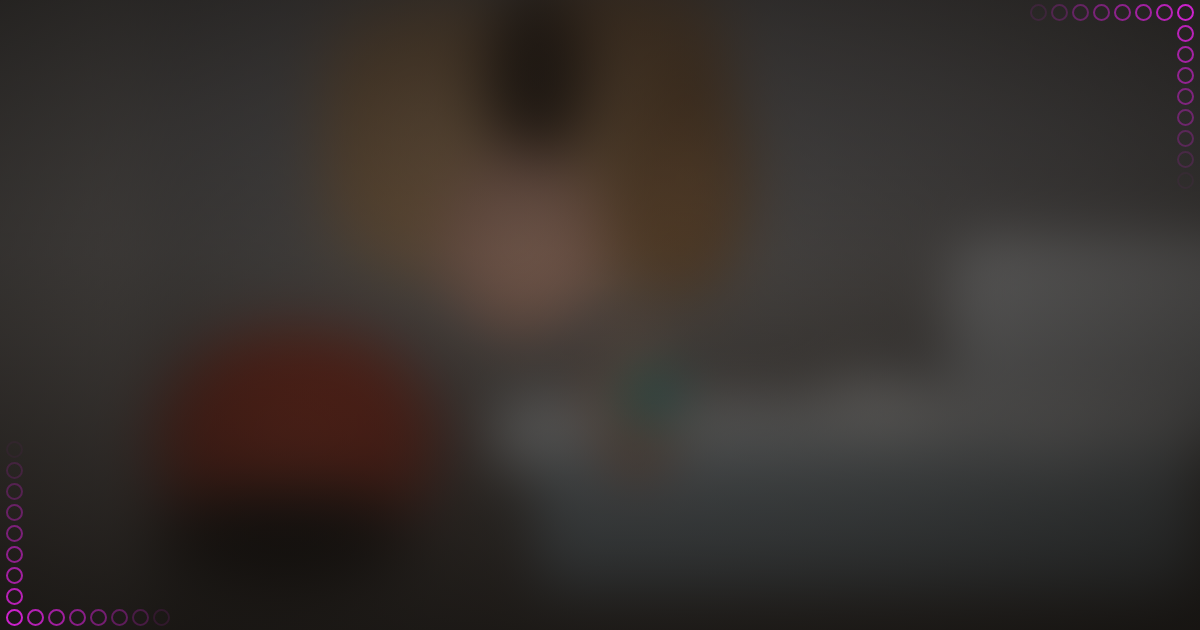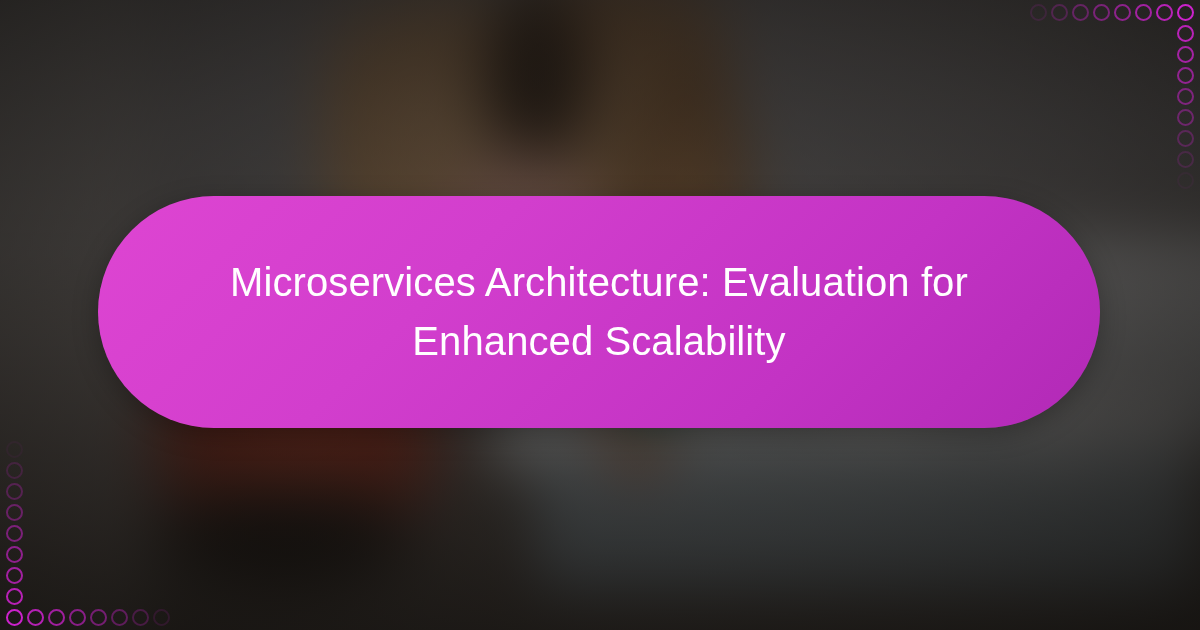--- a/index.html
+++ b/index.html
@@ -218,17 +218,14 @@
       <div class="ring" style="left: 6px; top: 158px; border-color: rgb(204, 34, 204); opacity: 0.882;"></div>
       <div class="ring" style="left: 6px; top: 137px; border-color: rgb(204, 34, 204); opacity: 0.764;"></div>
       <div class="ring" style="left: 6px; top: 116px; border-color: rgb(204, 34, 204); opacity: 0.646;"></div>
       <div class="ring" style="left: 6px; top: 95px; border-color: rgb(204, 34, 204); opacity: 0.528;"></div>
       <div class="ring" style="left: 6px; top: 74px; border-color: rgb(204, 34, 204); opacity: 0.41;"></div>
       <div class="ring" style="left: 6px; top: 53px; border-color: rgb(204, 34, 204); opacity: 0.292;"></div>
       <div class="ring" style="left: 6px; top: 32px; border-color: rgb(204, 34, 204); opacity: 0.174;"></div>
       <div class="ring" style="left: 6px; top: 11px; border-color: rgb(204, 34, 204); opacity: 0.056;"></div>
     </div>
 
-  <div class="title-card">
-    <div class="title-text">Microservices Architecture: Evaluation for Enhanced Scalability</div>
-  </div>
 
 </div>
 
 </body></html>

